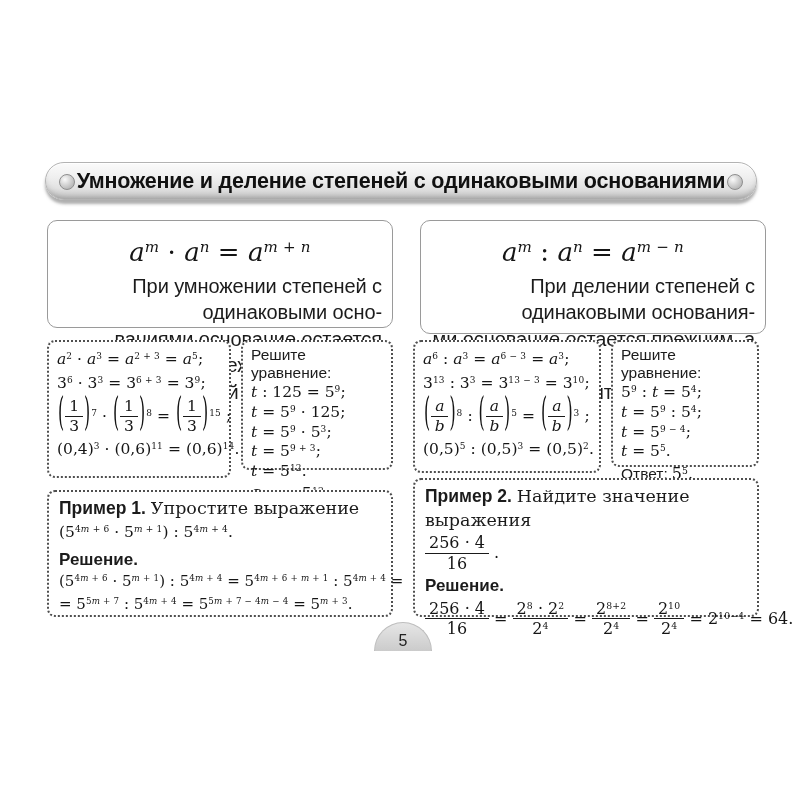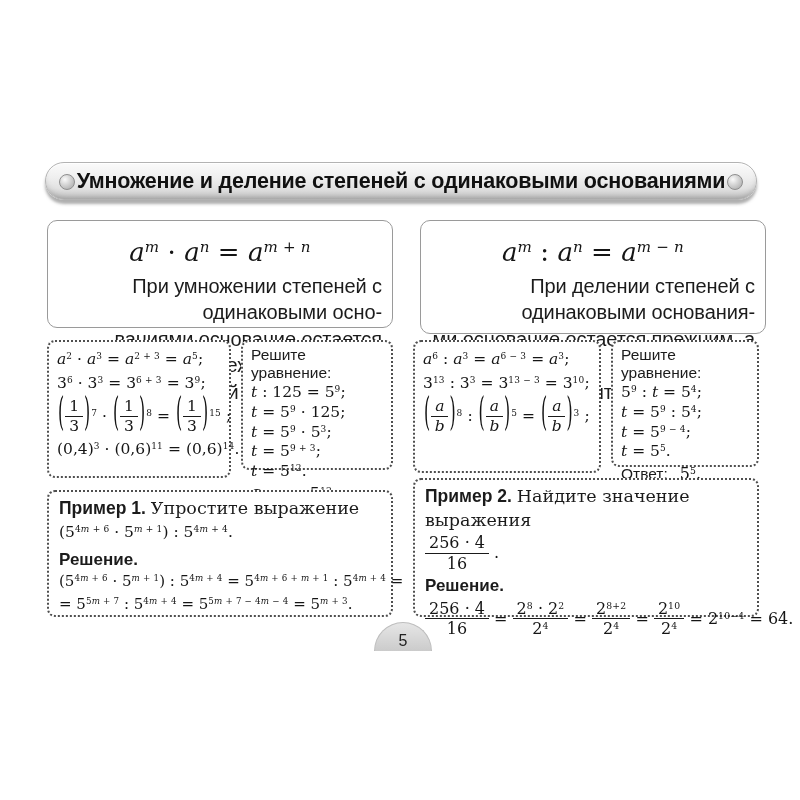--- a/index.html
+++ b/index.html
@@ -49,21 +49,21 @@
   .formula-desc { font-size:20px; line-height:1.32; text-align:right; white-space:pre-line; letter-spacing:-.1px; font-weight:400; }
 
   .ex-lines { padding:6px 8px; text-align:left; }
   .ex-line { font-size:15.5px; line-height:1.52; white-space:nowrap; }
   .ex-line.tall { margin:3px 0; }
 
   .solve { padding:4px 8px; text-align:left; }
   .solve-label { font-size:15.5px; font-weight:500; margin-bottom:1px; }
   .solve-line { font-size:15.5px; line-height:1.28; white-space:nowrap; }
   .answer-line { font-size:15.5px; margin-top:2px; font-weight:500; }
-  .answer-line .math { font-weight:400; margin-left:12px; font-size:16px; }
+  .answer-line .math { font-weight:400; margin-left:4px; font-size:16px; }
 
   .example { padding:5px 10px; text-align:left; }
   .ex-heading { font-size:17.5px; line-height:1.35; }
   .ex-heading .hb { font-weight:700; }
   .ex-heading .hr { font-family:"DejaVu Serif", serif; font-weight:400; margin-left:5px; }
   .expr-line { font-size:15.5px; line-height:1.5; }
   .sol-label { font-size:17px; font-weight:700; margin-top:6px; }
   .sol-line { font-size:15px; line-height:1.55; white-space:nowrap; }
   .example2 .expr-line { font-size:16px; margin-top:2px; }
   .example2 .sol-line { font-size:16px; margin-top:4px; }
@@ -118,20 +118,21 @@
     <div class="math solve-line"><i>t</i><span class="rm"> = 5</span><sup>9</sup><span class="rm"> · 5</span><sup>3</sup><span class="rm">;</span></div>
     <div class="math solve-line"><i>t</i><span class="rm"> = 5</span><sup>9 + 3</sup><span class="rm">;</span></div>
     <div class="math solve-line"><i>t</i><span class="rm"> = 5</span><sup>12</sup><span class="rm">.</span></div>
     <div class="answer-line"><span>Ответ:</span><span class="math"><span class="rm">5</span><sup>12</sup><span class="rm">.</span></span></div>
   </div>
 
   <div class="dashed-box ex-lines" style="left:413px; top:340px; width:188px; height:133px;">
     <div class="math ex-line"><i>a</i><sup>6</sup><span class="rm"> : </span><i>a</i><sup>3</sup><span class="rm"> = </span><i>a</i><sup>6 − 3</sup><span class="rm"> = </span><i>a</i><sup>3</sup><span class="rm">;</span></div>
     <div class="math ex-line"><span class="rm">3</span><sup>13</sup><span class="rm"> : 3</span><sup>3</sup><span class="rm"> = 3</span><sup>13 − 3</sup><span class="rm"> = 3</span><sup>10</sup><span class="rm">;</span></div>
     <div class="math ex-line tall"><span class="pwrap"><span class="bigp">(</span><span class="frac"><span class="num"><i>a</i></span><span class="den"><i>b</i></span></span><span class="bigp">)</span><sup class="psup">8</sup></span><span class="rm"> : </span><span class="pwrap"><span class="bigp">(</span><span class="frac"><span class="num"><i>a</i></span><span class="den"><i>b</i></span></span><span class="bigp">)</span><sup class="psup">5</sup></span><span class="rm"> = </span><span class="pwrap"><span class="bigp">(</span><span class="frac"><span class="num"><i>a</i></span><span class="den"><i>b</i></span></span><span class="bigp">)</span><sup class="psup">3</sup></span><span class="rm"> ;</span></div>
+    <div class="math ex-line"><span class="rm">(0,5)</span><sup>5</sup><span class="rm"> : (0,5)</span><sup>3</sup><span class="rm"> = (0,5)</span><sup>2</sup><span class="rm">.</span></div>
   </div>
 
   <div class="dashed-box solve" style="left:611px; top:340px; width:148px; height:127px;">
     <div class="solve-label">Решите уравнение:</div>
     <div class="math solve-line"><span class="rm">5</span><sup>9</sup><span class="rm"> : </span><i>t</i><span class="rm"> = 5</span><sup>4</sup><span class="rm">;</span></div>
     <div class="math solve-line"><i>t</i><span class="rm"> = 5</span><sup>9</sup><span class="rm"> : 5</span><sup>4</sup><span class="rm">;</span></div>
     <div class="math solve-line"><i>t</i><span class="rm"> = 5</span><sup>9 − 4</sup><span class="rm">;</span></div>
     <div class="math solve-line"><i>t</i><span class="rm"> = 5</span><sup>5</sup><span class="rm">.</span></div>
     <div class="answer-line"><span>Ответ:</span><span class="math"><span class="rm">5</span><sup>5</sup><span class="rm">.</span></span></div>
   </div>

